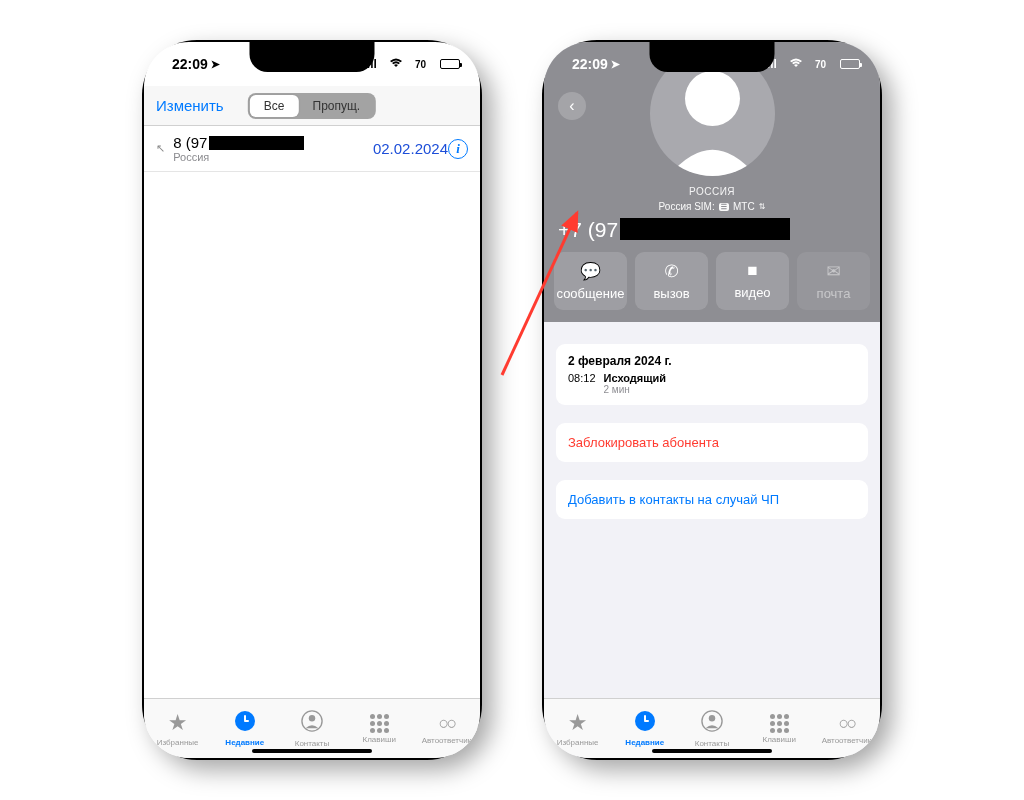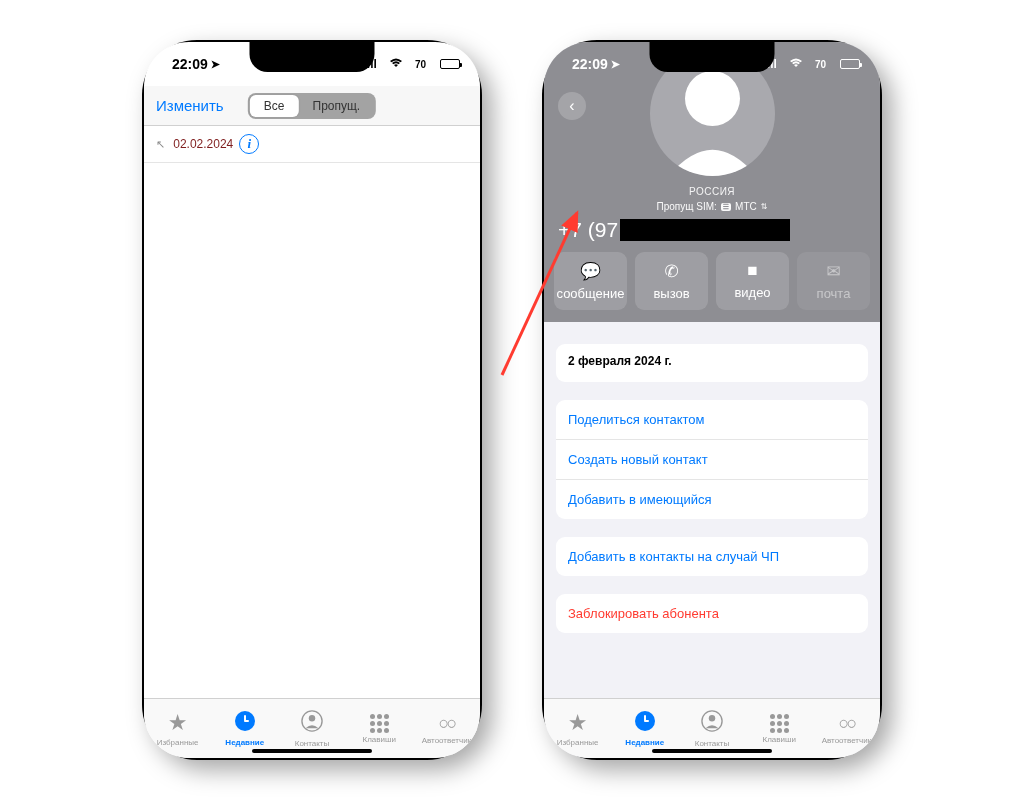--- a/index.html
+++ b/index.html
@@ -17,38 +17,38 @@
     .seg-btn { font-size: 12px; padding: 4px 14px; border-radius: 6px; color: #333; cursor: pointer; }
     .seg-btn.active { background: #fff; font-weight: 500; box-shadow: 0 0 2px rgba(0,0,0,.1); }
     .content { flex: 1; background: #fff; overflow-y: auto; }
     .call-row { display: flex; align-items: center; padding: 8px 12px; border-bottom: .5px solid #e5e5e5; }
     .call-icon { font-size: 11px; color: #888; margin-right: 8px; transform: scaleX(-1); }
     .call-info { flex: 1; }
     .call-num { font-size: 15px; display: flex; align-items: center; }
     .redact { display: inline-block; width: 95px; height: 14px; background: #000; margin-left: 2px; }
     .redact-wide { width: 170px; height: 22px; }
     .call-loc { font-size: 11px; color: #8a8a8e; }
-    .call-date { font-size: 12px; color: #7f1d1d; margin-right: 6px; }
+    .call-date { font-size: 15px; color: #1d4ed8; }
     .info-btn { width: 20px; height: 20px; border: 1.6px solid #007aff; border-radius: 50%; color: #007aff; display: flex; align-items: center; justify-content: center; font-size: 13px; font-weight: 600; font-style: italic; font-family: serif; cursor: pointer; }
     .tab-bar { height: 60px; border-top: .5px solid #d0d0d0; background: #f9f9f9; display: flex; flex-shrink: 0; }
     .tab { flex: 1; display: flex; flex-direction: column; align-items: center; justify-content: center; gap: 2px; cursor: pointer; }
     .tab-ico { font-size: 20px; color: #999; }
     .tab-lbl { font-size: 8px; color: #999; }
     .tab.active .tab-ico, .tab.active .tab-lbl { color: #007aff; font-weight: bold; }
     .home-ind { position: absolute; bottom: 5px; left: 50%; transform: translateX(-50%); width: 120px; height: 4px; background: #000; border-radius: 3px; z-index: 50; }
 
     .screen2 { background: #f2f2f7; }
     .hero { background: #8e8e93; color: #fff; position: relative; padding-top: 44px; padding-bottom: 12px; }
     .hero .status-bar { position: absolute; top: 0; left: 0; right: 0; color: #fff; }
     .back-btn { position: absolute; top: 50px; left: 14px; width: 28px; height: 28px; background: rgba(255,255,255,.2); border-radius: 50%; display: flex; align-items: center; justify-content: center; color: #fff; font-size: 16px; cursor: pointer; }
     .avatar { width: 125px; height: 125px; background: #a9a9ae; border-radius: 50%; margin: -35px auto 10px; display: flex; align-items: center; justify-content: center; overflow: hidden; }
     .avatar svg { width: 100%; height: 100%; }
     .country { text-align: center; font-size: 10px; letter-spacing: .5px; opacity: .9; }
     .sim { text-align: center; font-size: 10px; margin-top: 4px; opacity: .95; display: flex; align-items: center; justify-content: center; gap: 4px; }
-    .phone-num { font-size: 21px; font-weight: 300; padding: 6px 14px 10px; display: flex; align-items: center; }
+    .phone-num { font-size: 21px; font-weight: 300; padding: 6px 14px 10px; display: flex; }
     .action-row { display: flex; gap: 8px; padding: 0 10px; }
     .act { flex: 1; background: rgba(255,255,255,.15); border-radius: 9px; padding: 9px 2px; display: flex; flex-direction: column; align-items: center; gap: 4px; cursor: pointer; }
     .act.disabled { opacity: .5; }
     .act-ico { font-size: 17px; }
     .act-lbl { font-size: 13px; }
     .content2 { flex: 1; background: #f2f2f7; overflow-y: auto; padding-top: 22px; }
     .card { background: #fff; border-radius: 9px; margin: 0 12px 18px; padding: 10px 12px; }
     .c-date { font-size: 12px; font-weight: 600; margin-bottom: 4px; }
     .c-row { display: flex; gap: 8px; font-size: 11px; }
     .c-time { }
@@ -104,20 +104,27 @@
     <div class="nav-bar">
       <span class="edit">Изменить</span>
       <div class="seg">
         <div class="seg-btn active">Все</div>
         <div class="seg-btn">Пропущ.</div>
       </div>
     </div>
     <div class="content">
       <div class="call-row">
         <span class="call-icon">↗</span>
+        <div class="call-info">
+          <div class="call-num">
+              <span>8 (97</span>
+              <span class="redact"></span>
+            </div>
+          <div class="call-loc">Россия</div>
+        </div>
         <span class="call-date">02.02.2024</span>
         <span class="info-btn">i</span>
       </div>
     </div>
     <div class="tab-bar">
       <div class="tab">
           <span class="tab-ico star-ico">★</span>
           <span class="tab-lbl">Избранные</span>
         </div>
       <div class="tab active">
@@ -187,21 +194,21 @@
       </div>
       <div class="back-btn">‹</div>
       <div class="avatar">
         <svg viewBox="0 0 100 100">
             <circle cx="50" cy="38" r="22" fill="#fff"></circle>
             <path d="M15 100 Q50 58 85 100 Z" fill="#fff"></path>
           </svg>
       </div>
       <div class="country">РОССИЯ</div>
       <div class="sim">
-        <span>Пропущ SIM:</span>
+        <span>Россия SIM:</span>
         <span class="sim-badge">☰</span>
         <span>МТС</span>
         <span class="updown">⇅</span>
       </div>
       <div class="phone-num">
         <span>+7 (97</span>
           <span class="redact redact-wide"></span>
       </div>
       <div class="action-row">
         <div class="act">
@@ -218,31 +225,33 @@
           </div>
         <div class="act disabled">
             <span class="act-ico">✉</span>
             <span class="act-lbl">почта</span>
           </div>
       </div>
     </div>
     <div class="content2">
       <div class="card">
         <div class="c-date">2 февраля 2024 г.</div>
+        <div class="c-row">
+          <span class="c-time">08:12</span>
+          <span class="c-col">
+            <div class="c-type">Исходящий</div>
+            <div class="c-dur">2 мин</div>
+          </span>
+        </div>
       </div>
       <div class="list">
-        <div class="list-item">Поделиться контактом</div>
-        <div class="list-item">Создать новый контакт</div>
-        <div class="list-item">Добавить в имеющийся</div>
+        <div class="list-item danger">Заблокировать абонента</div>
       </div>
       <div class="list">
         <div class="list-item">Добавить в контакты на случай ЧП</div>
-      </div>
-      <div class="list">
-        <div class="list-item danger">Заблокировать абонента</div>
       </div>
     </div>
     <div class="tab-bar">
       <div class="tab">
           <span class="tab-ico star-ico">★</span>
           <span class="tab-lbl">Избранные</span>
         </div>
       <div class="tab active">
           <span class="tab-ico"><span class="clock-icon"></span></span>
           <span class="tab-lbl">Недавние</span>

